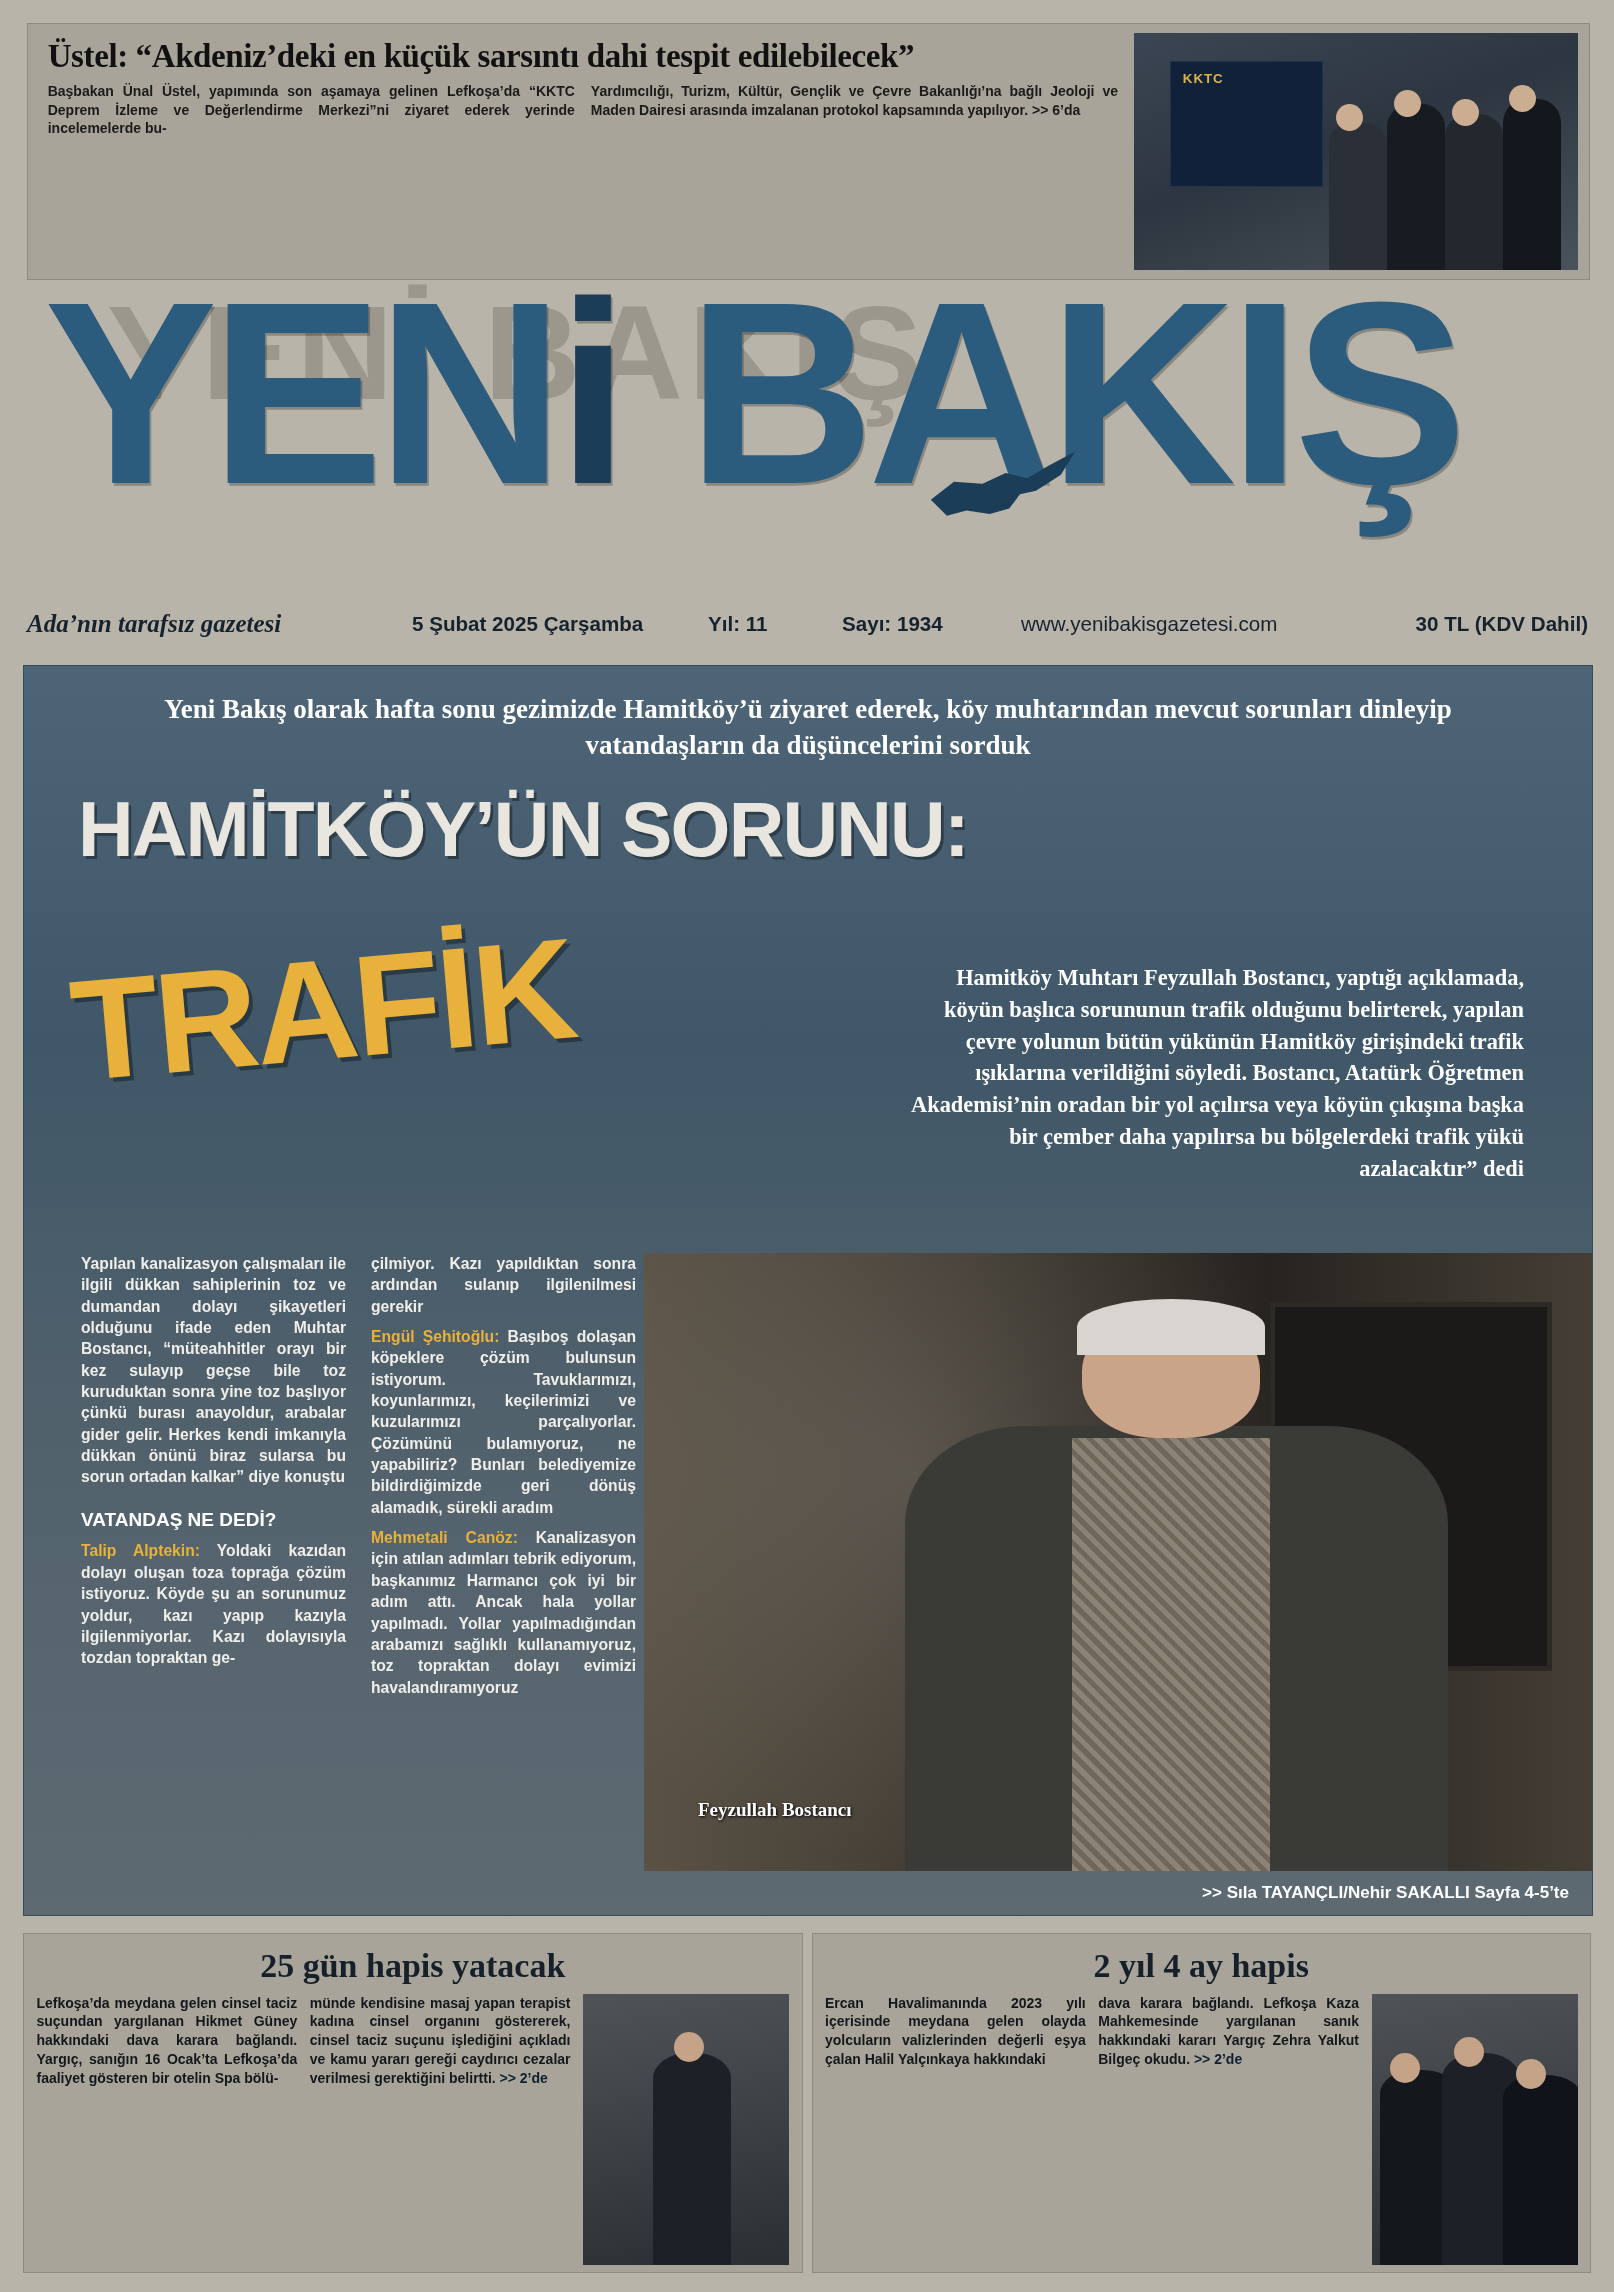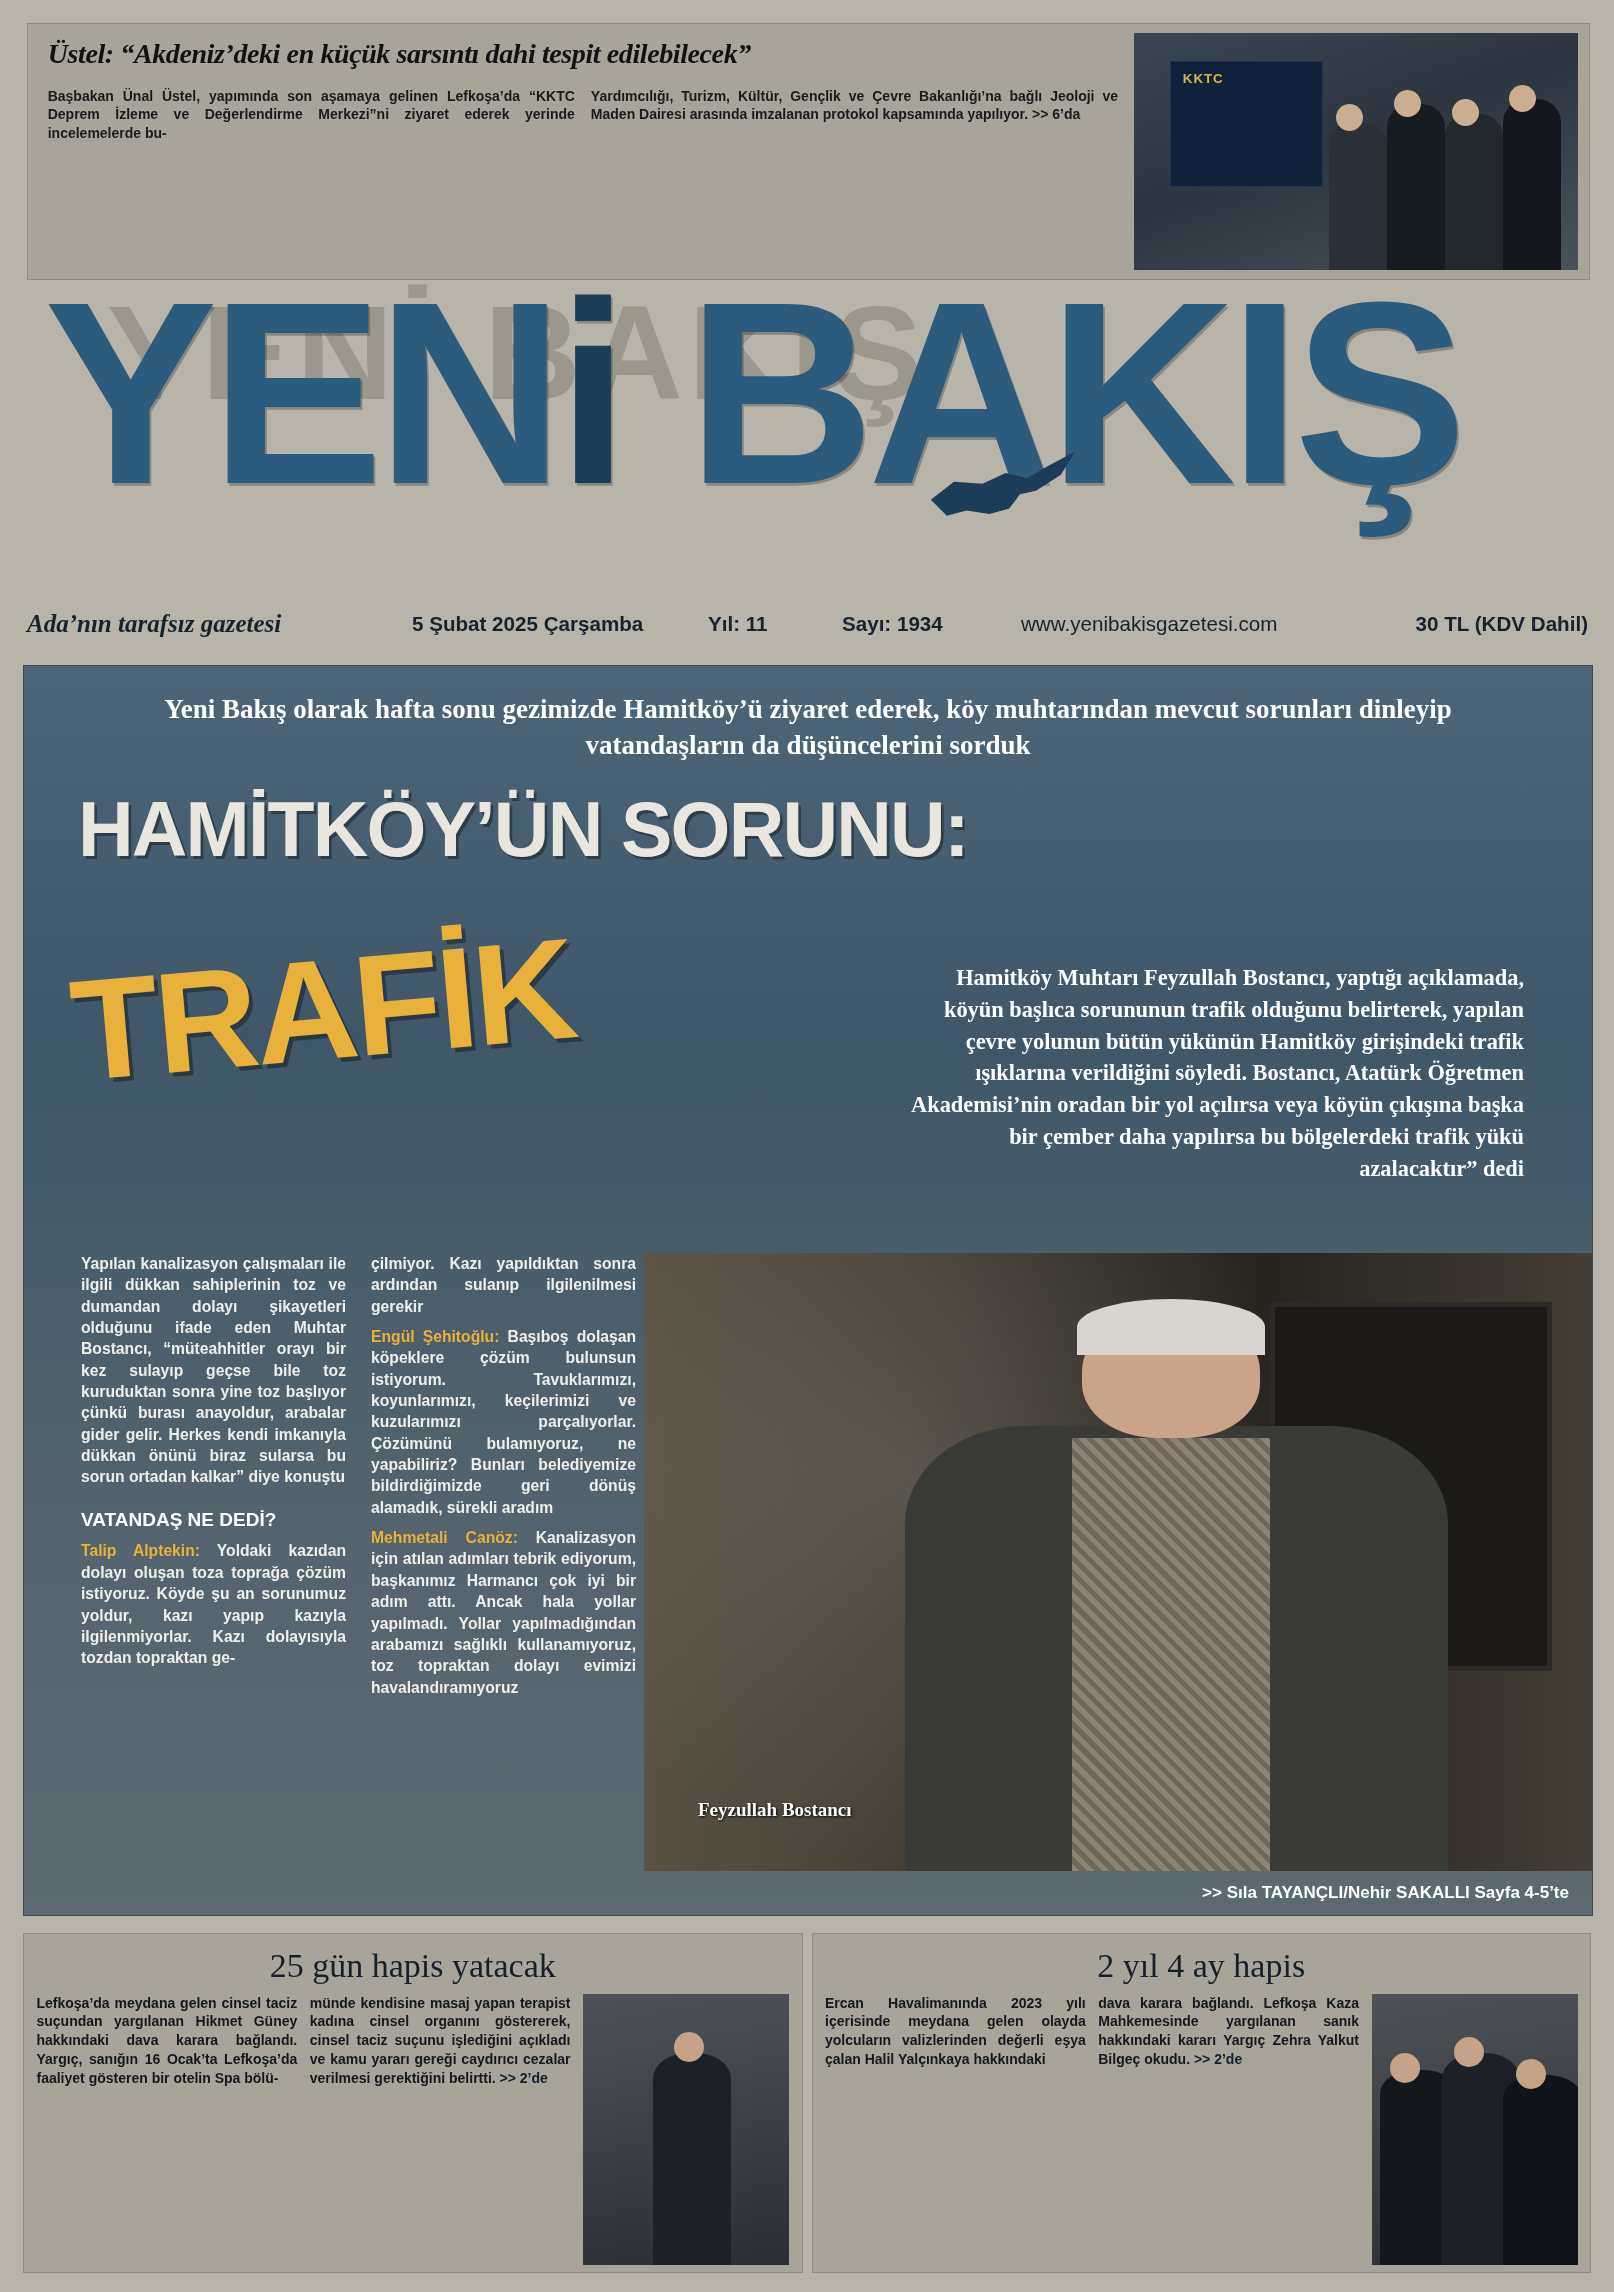--- a/index.html
+++ b/index.html
@@ -31,26 +31,25 @@
     display: flex;
   }
   .teaser-left {
     width: 1106px;
     padding: 14.3px 16px 0 19.7px;
     box-sizing: border-box;
   }
   .teaser-head {
     font-family: "Liberation Serif", serif;
     font-weight: bold;
-    font-size: 28px;
+    font-size: 33px;
     color: #111;
     line-height: 1.12;
     letter-spacing: -0.4px;
-    margin-bottom: 17px;
-    font-style: italic;
+    margin-bottom: 7px;
   }
   .teaser-cols {
     display: flex;
     gap: 16px;
   }
   .teaser-col {
     flex: 1;
     font-family: "Liberation Sans", sans-serif;
     font-size: 14px;
     line-height: 1.33;
@@ -315,21 +314,21 @@
     border: 0.9px solid #8f8a80;
     display: flex;
     flex-direction: column;
     padding: 9px 12.5px 7.2px 12.5px;
     box-sizing: border-box;
   }
   .bstory h2 {
     margin: 3.6px 0 9px 0;
     font-family: "Liberation Serif", serif;
     font-size: 34px;
-    font-weight: normal;
+    font-weight: bold;
     color: #15202a;
     text-align: center;
   }
   .bstory-inner { display: flex; gap: 12.5px; flex: 1; }
   .bstory-cols { display: flex; gap: 12.5px; flex: 1; }
   .bcol-s {
     flex: 1;
     font-size: 14px;
     line-height: 1.34;
     color: #14181c;

